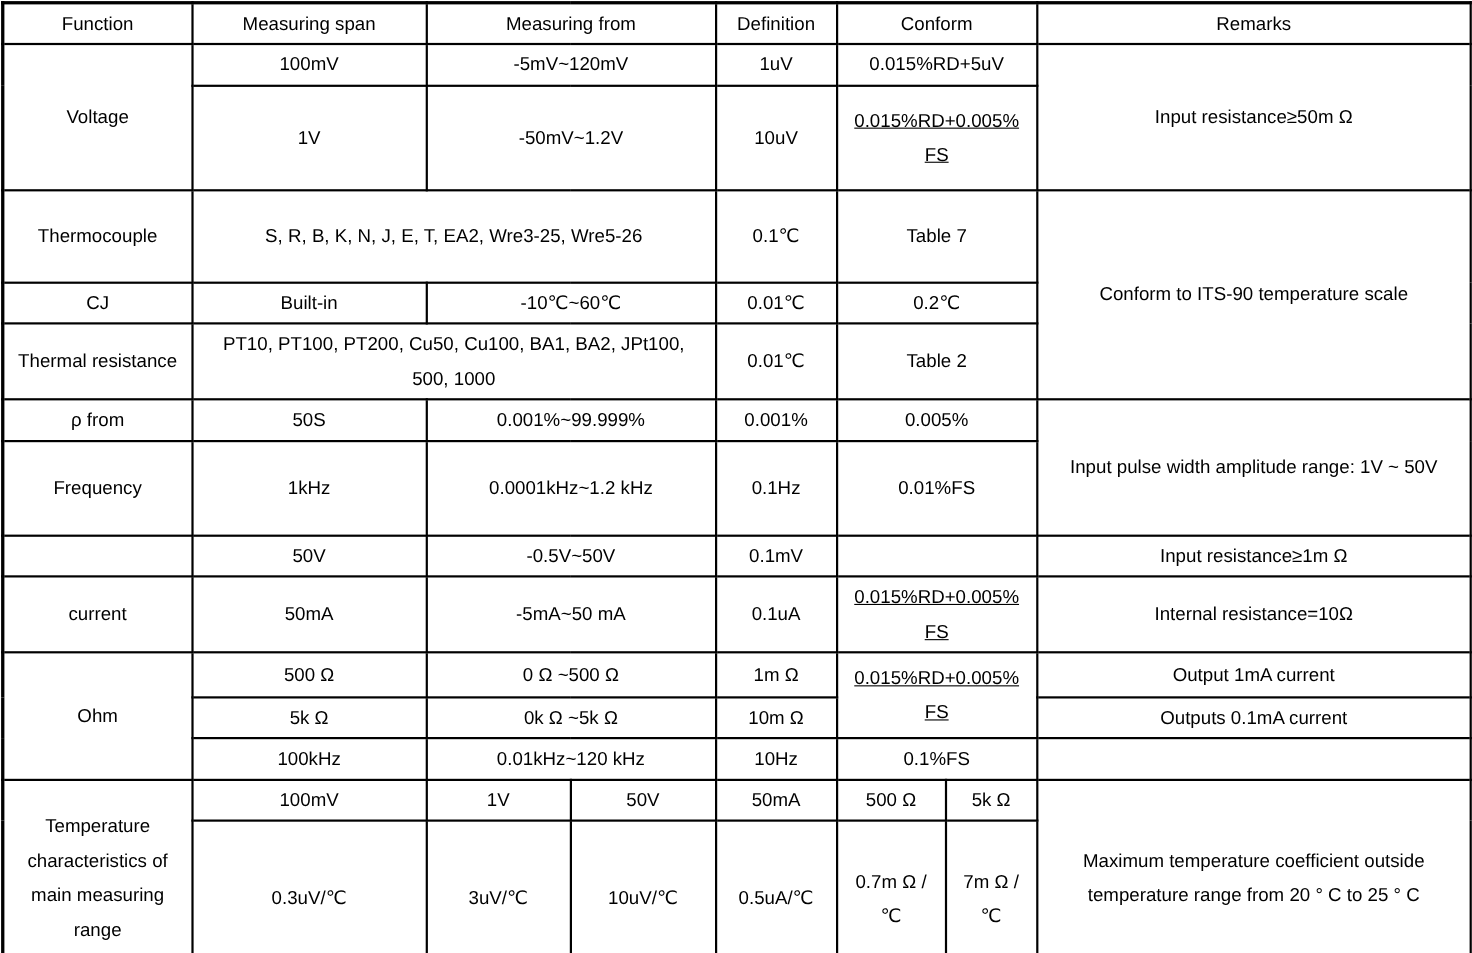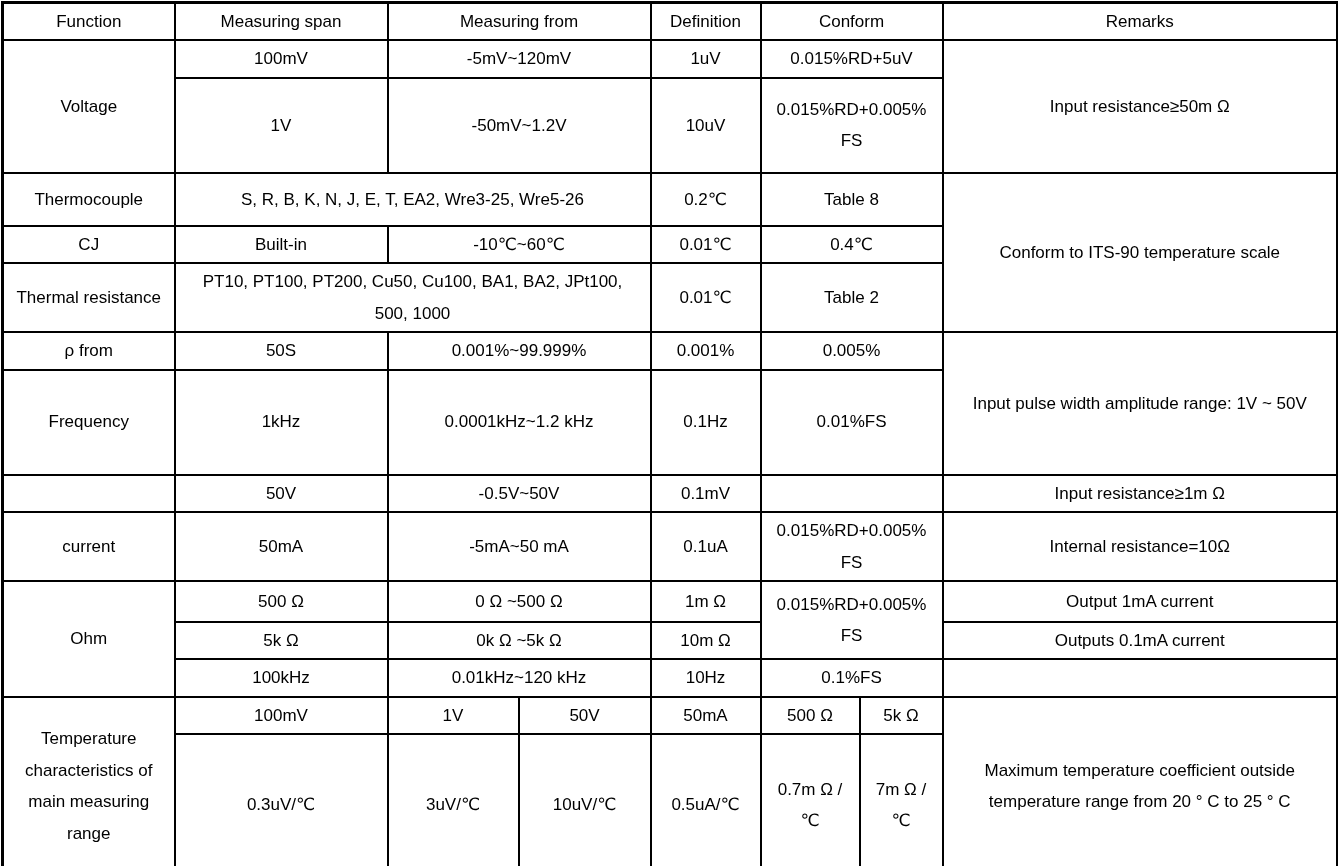--- a/index.html
+++ b/index.html
@@ -19,21 +19,21 @@
   table.spec td{
     border:2px solid #000;
     text-align:center;
     vertical-align:middle;
     padding:2px 10px;
     line-height:1.85;
     overflow:hidden;
     word-wrap:break-word;
   }
   td.vt{vertical-align:top;padding-top:5px;}
-  td.ba{word-break:break-all;}
+  td.ba{word-break:break-all;text-decoration:underline;}
   td.px80{padding-left:80px;padding-right:80px;}
   td.px100{padding-left:100px;padding-right:100px;}
   td.px105{padding-left:105px;padding-right:105px;}
   td.px70{padding-left:70px;padding-right:70px;}
   td.lh35{line-height:35px;}
   td.tight{padding-left:2px;padding-right:2px;}
 </style>
 </head>
 <body>
 
@@ -68,53 +68,53 @@
     <td class="vt" rowspan="2">Input resistance≥50m Ω</td>
   </tr>
 
   <tr style="height:95px">
     <td class="vt">1V</td>
     <td class="vt" colspan="2">-50mV~1.2V</td>
     <td class="vt">10uV</td>
     <td class="ba" colspan="2">0.015%RD+0.005%FS</td>
   </tr>
 
-  <tr style="height:53px">
+  <tr style="height:84px">
     <td class="vt">Thermocouple</td>
     <td class="vt px80" colspan="3">S, R, B, K, N, J, E, T, EA2, Wre3-25, Wre5-26</td>
-    <td class="vt">0.2℃</td>
-    <td class="vt" colspan="2">Table 8</td>
+    <td class="vt">0.1℃</td>
+    <td class="vt" colspan="2">Table 7</td>
     <td class="vt px105" rowspan="3">Conform to ITS-90 temperature scale</td>
   </tr>
 
   <tr style="height:33px">
     <td>CJ</td>
     <td>Built-in</td>
     <td colspan="2">-10℃~60℃</td>
     <td>0.01℃</td>
-    <td colspan="2">0.4℃</td>
+    <td colspan="2">0.2℃</td>
   </tr>
 
   <tr style="height:62px">
     <td class="vt">Thermal resistance</td>
     <td class="vt px80" colspan="3">PT10, PT100, PT200, Cu50, Cu100, BA1, BA2, JPt100, 500, 1000</td>
     <td class="vt">0.01℃</td>
     <td class="vt" colspan="2">Table 2</td>
   </tr>
 
   <tr style="height:35px">
     <td>ρ from</td>
     <td>50S</td>
     <td colspan="2">0.001%~99.999%</td>
     <td>0.001%</td>
     <td colspan="2">0.005%</td>
     <td class="px100" rowspan="2">Input pulse width amplitude range: 1V ~ 50V</td>
   </tr>
 
-  <tr style="height:105px">
+  <tr style="height:86px">
     <td class="vt">Frequency</td>
     <td class="vt">1kHz</td>
     <td class="vt" colspan="2">0.0001kHz~1.2 kHz</td>
     <td class="vt">0.1Hz</td>
     <td class="vt" colspan="2">0.01%FS</td>
   </tr>
 
   <tr style="height:34px">
     <td></td>
     <td>50V</td>

